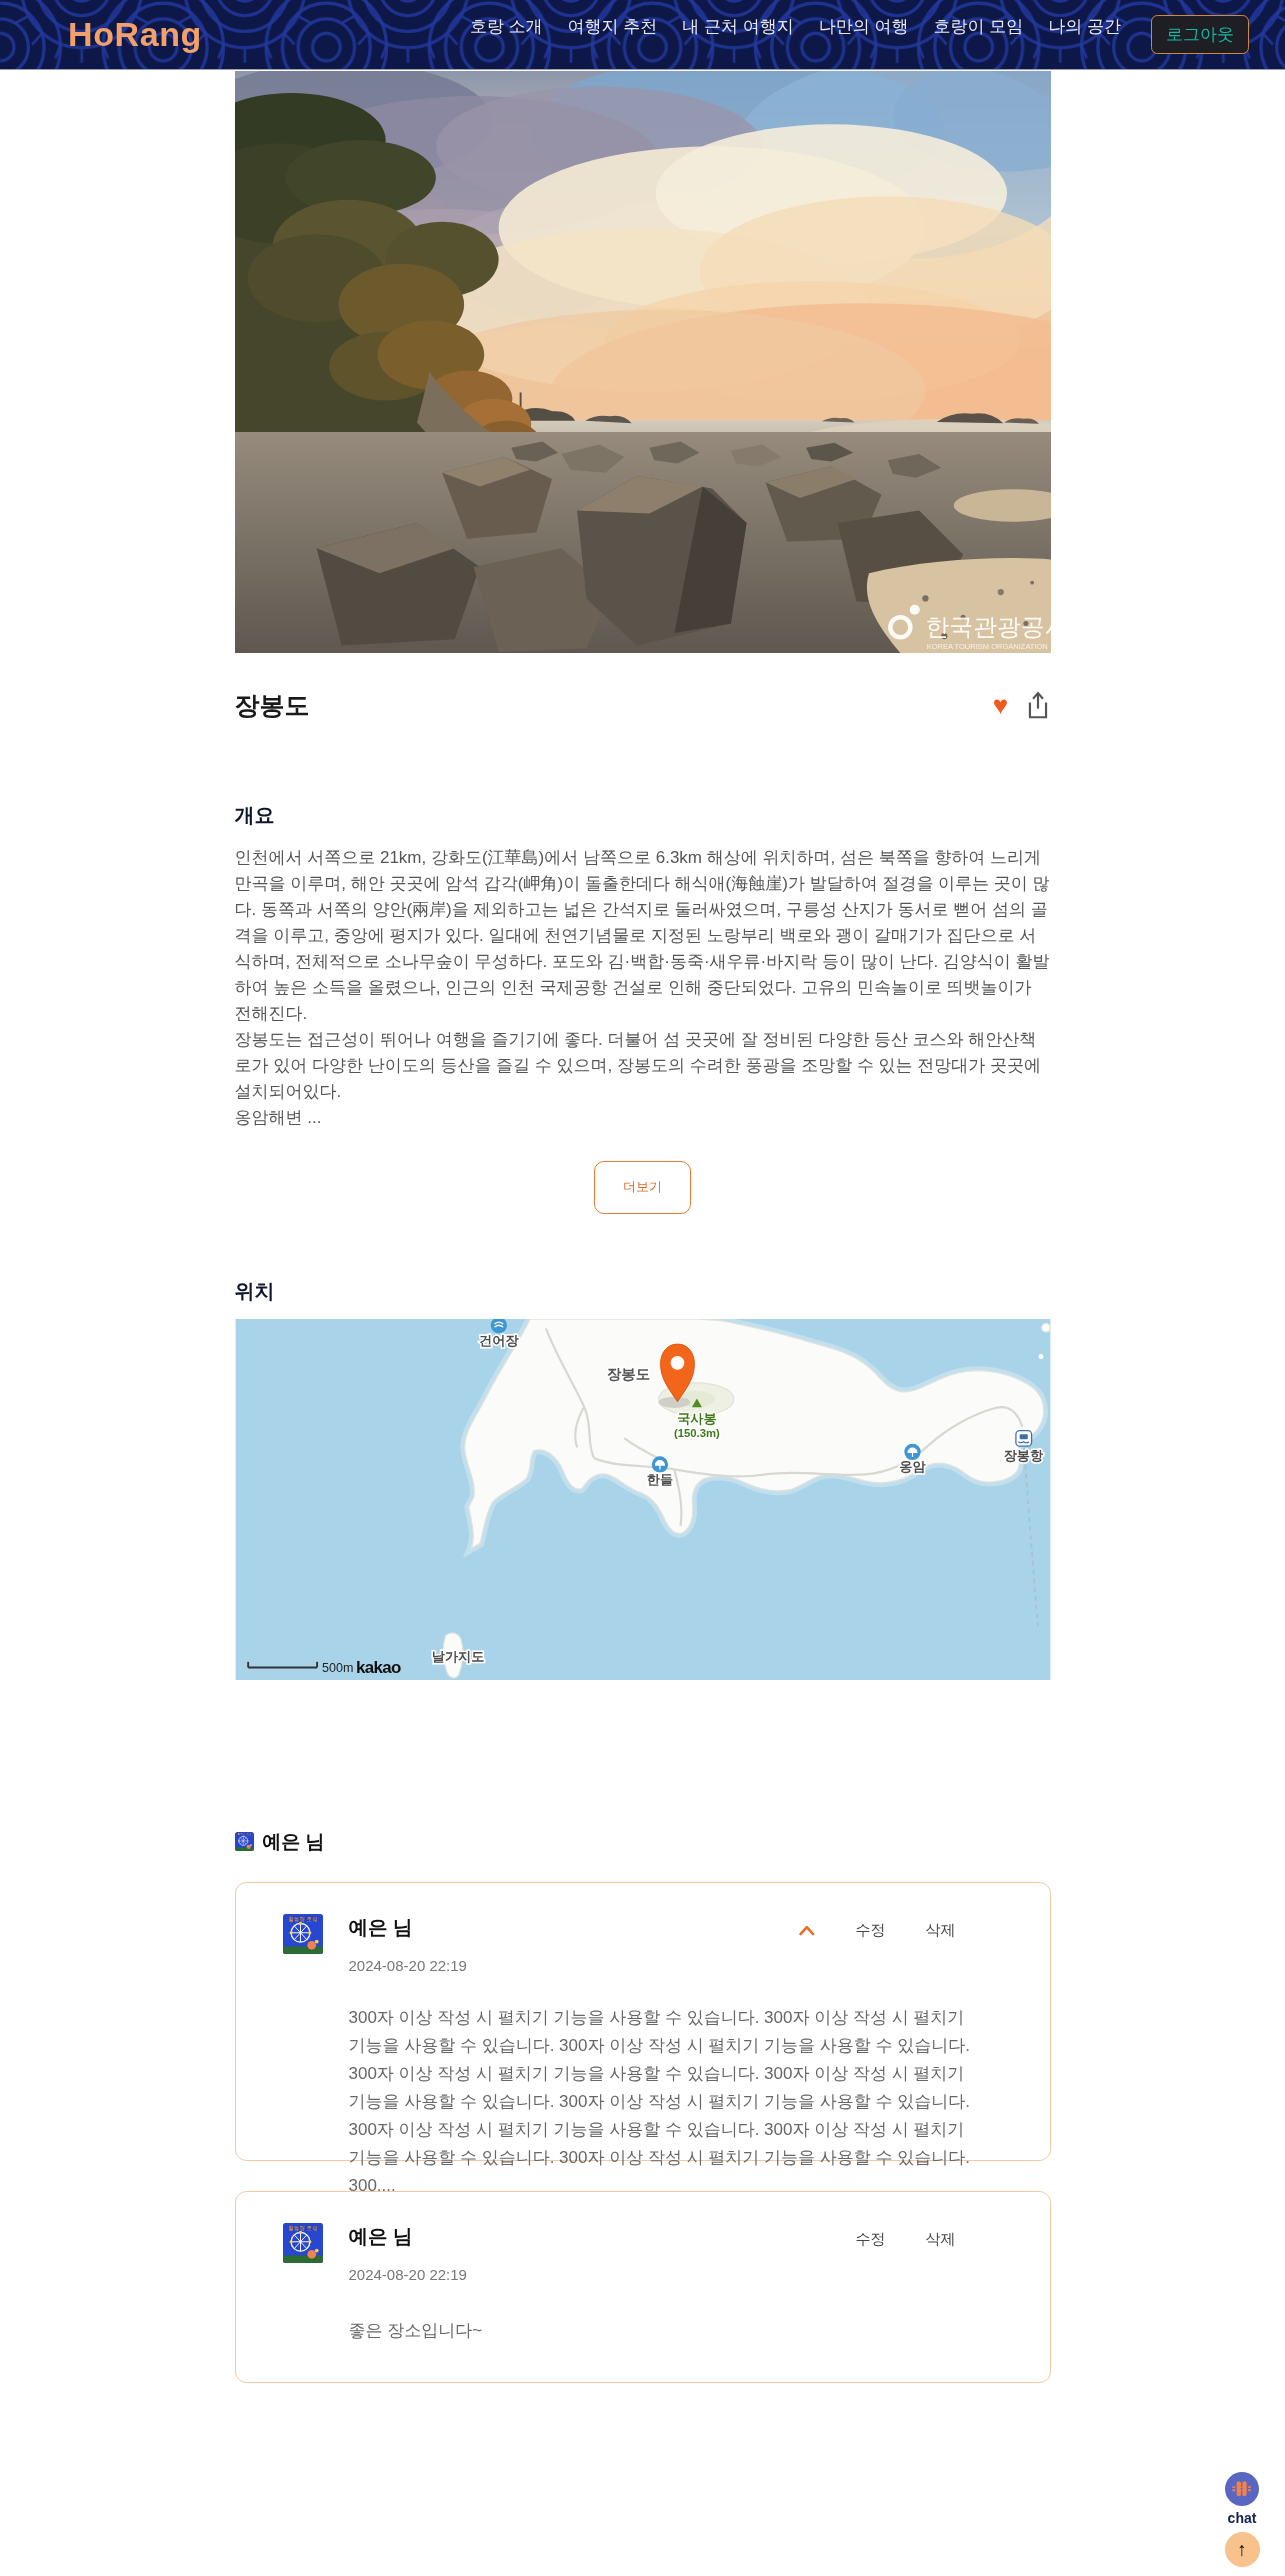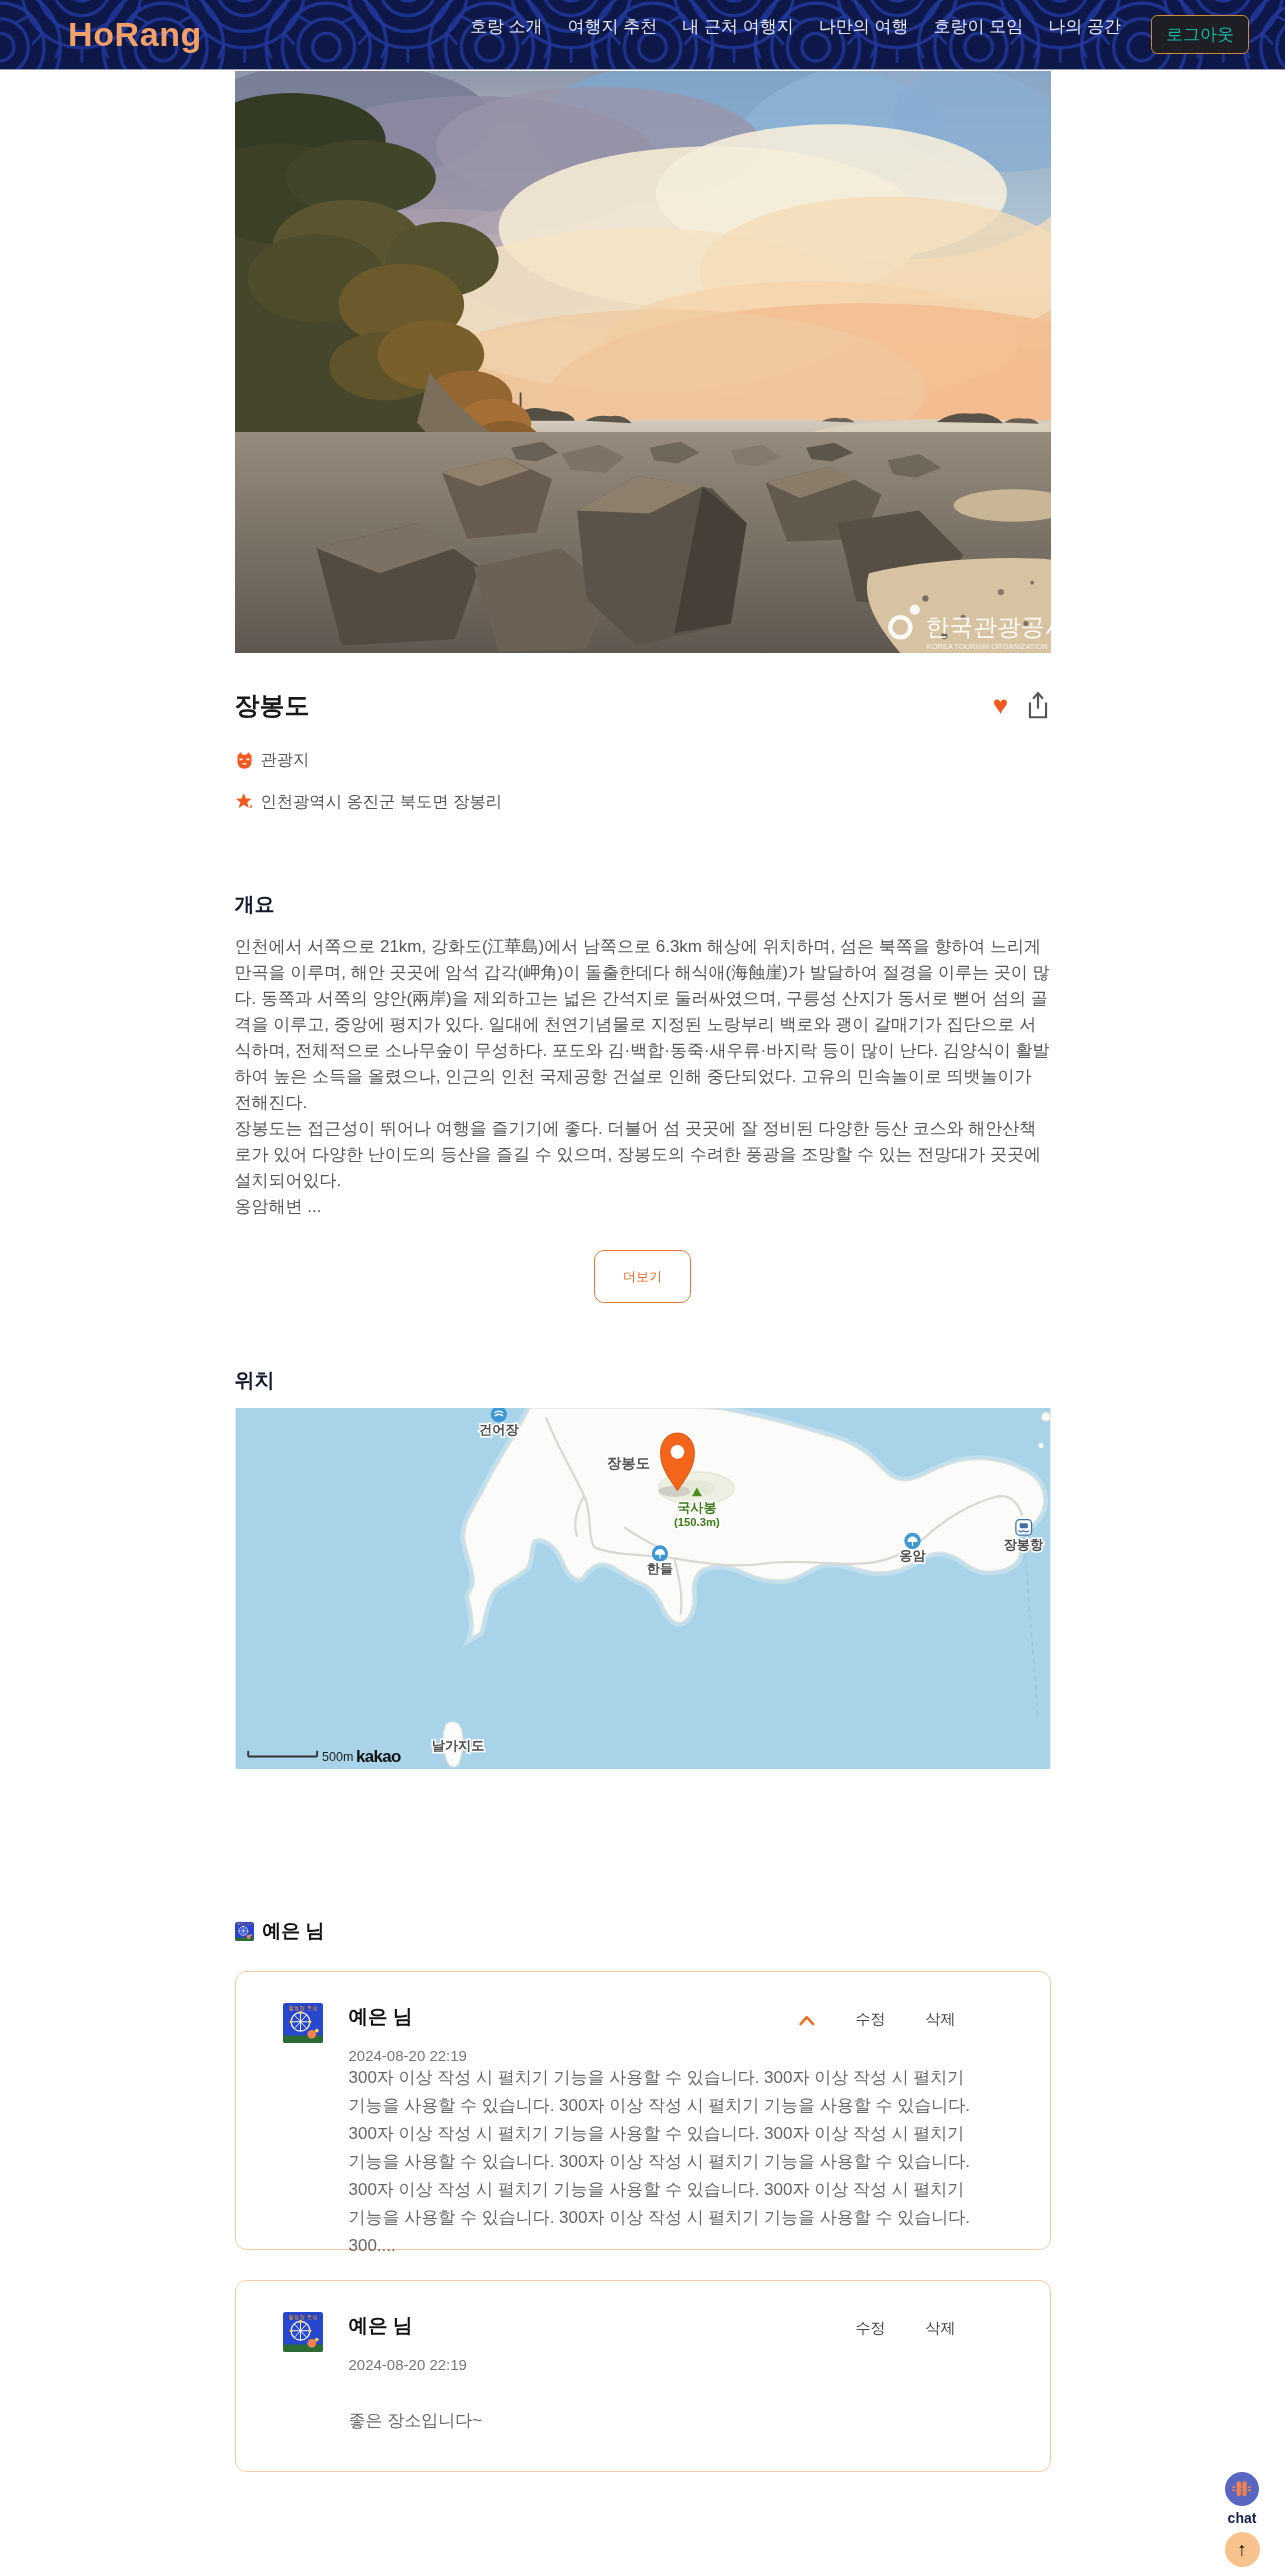--- a/index.html
+++ b/index.html
@@ -61,21 +61,21 @@
 
   .comment-card { position:relative; background:#fff; border:1.3px solid #f3c9a4; border-radius:11.3px; padding:31px 47px; }
   .card-1 { margin-top:27px; height:279px; }
   .card-2 { margin-top:30px; height:192px; }
   .c-head { display:flex; gap:26px; }
   .c-meta .c-name { font-size:19.5px; font-weight:700; color:#111; }
   .c-meta .c-date { margin-top:16.3px; font-size:15px; color:#777; }
   .c-controls { position:absolute; top:38px; right:94px; display:flex; align-items:center; gap:40px; }
   .c-controls .ctl { font-size:15px; color:#444; cursor:pointer; }
   .chev { cursor:pointer; display:block; }
-  .c-body { margin-left:66px; width:624px; font-size:17px; line-height:28px; color:#666; }
+  .c-body { margin-top:30px; margin-left:66px; width:624px; font-size:17px; line-height:28px; color:#666; }
   .card-2 .c-body { margin-top:34px; }
 
   
   .float-dock { position:absolute; right:25px; top:2472px; width:36px; display:flex; flex-direction:column; align-items:center; }
   .chat-btn { width:34px; height:34px; border-radius:50%; background:#5a67c2; display:flex; align-items:center; justify-content:center; cursor:pointer; }
   .chat-label { margin-top:3.8px; font-size:14px; font-weight:700; color:#16214d; }
   .top-btn { margin-top:6.3px; width:35px; height:35px; border-radius:50%; background:#f8c28c; display:flex; align-items:center; justify-content:center; cursor:pointer; font-size:19px; color:#111; font-weight:700; }
 </style>
 </head>
 <body>
@@ -222,42 +222,20 @@
       <div class="title-actions">
         <span class="heart-icon">♥</span>
         <svg class="share-icon" width="26" height="29" viewBox="0 0 42 46">
           <path d="M8,18 L8,42 L34,42 L34,18" fill="none" stroke="#555" stroke-width="3.5"></path>
           <line x1="21" y1="4" x2="21" y2="28" stroke="#555" stroke-width="3.5"></line>
           <path d="M13,12 L21,3 L29,12" fill="none" stroke="#555" stroke-width="3.5"></path>
         </svg>
       </div>
     </div>
 
-    <div class="info-rows">
-      <div class="info-row">
-        <span class="ico">
-          <svg width="19" height="19" viewBox="0 0 30 30">
-            <path d="M4,7 L9,2 L12,6 L18,6 L21,2 L26,7 L26,17 C26,24 21,28 15,28 C9,28 4,24 4,17 Z" fill="#f2591e"></path>
-            <rect x="7" y="12" width="5" height="2.6" fill="#fff"></rect>
-              <rect x="18" y="12" width="5" height="2.6" fill="#fff"></rect>
-            <rect x="12" y="19" width="6" height="2.4" fill="#fff"></rect>
-          </svg>
-        </span>
-        <span class="info-text">관광지</span>
-      </div>
-      <div class="info-row">
-        <span class="ico">
-          <svg width="20" height="20" viewBox="0 0 32 32">
-            <path d="M14,2 L17.5,10.5 L26.5,10.8 L19.5,16.5 L22,25.5 L14,20.3 L6,25.5 L8.5,16.5 L1.5,10.8 L10.5,10.5 Z" fill="#f2591e"></path>
-            <path d="M25,20 L28,24 L24,26 Z" fill="#f2591e"></path>
-          </svg>
-        </span>
-        <span class="info-text">인천광역시 옹진군 북도면 장봉리</span>
-      </div>
-    </div>
 
     <div class="section-h">개요</div>
     <div class="overview-body">
       <p>인천에서 서쪽으로 21km, 강화도(江華島)에서 남쪽으로 6.3km 해상에 위치하며, 섬은 북쪽을 향하여 느리게 만곡을 이루며, 해안 곳곳에 암석 갑각(岬角)이 돌출한데다 해식애(海蝕崖)가 발달하여 절경을 이루는 곳이 많다. 동쪽과 서쪽의 양안(兩岸)을 제외하고는 넓은 간석지로 둘러싸였으며, 구릉성 산지가 동서로 뻗어 섬의 골격을 이루고, 중앙에 평지가 있다. 일대에 천연기념물로 지정된 노랑부리 백로와 괭이 갈매기가 집단으로 서식하며, 전체적으로 소나무숲이 무성하다. 포도와 김·백합·동죽·새우류·바지락 등이 많이 난다. 김양식이 활발하여 높은 소득을 올렸으나, 인근의 인천 국제공항 건설로 인해 중단되었다. 고유의 민속놀이로 띄뱃놀이가 전해진다.</p>
       <p>장봉도는 접근성이 뛰어나 여행을 즐기기에 좋다. 더불어 섬 곳곳에 잘 정비된 다양한 등산 코스와 해안산책로가 있어 다양한 난이도의 등산을 즐길 수 있으며, 장봉도의 수려한 풍광을 조망할 수 있는 전망대가 곳곳에 설치되어있다.</p>
       <p>옹암해변 ...</p>
     </div>
     <div class="more-wrap">
       <button class="more-btn">더보기</button>
     </div>

